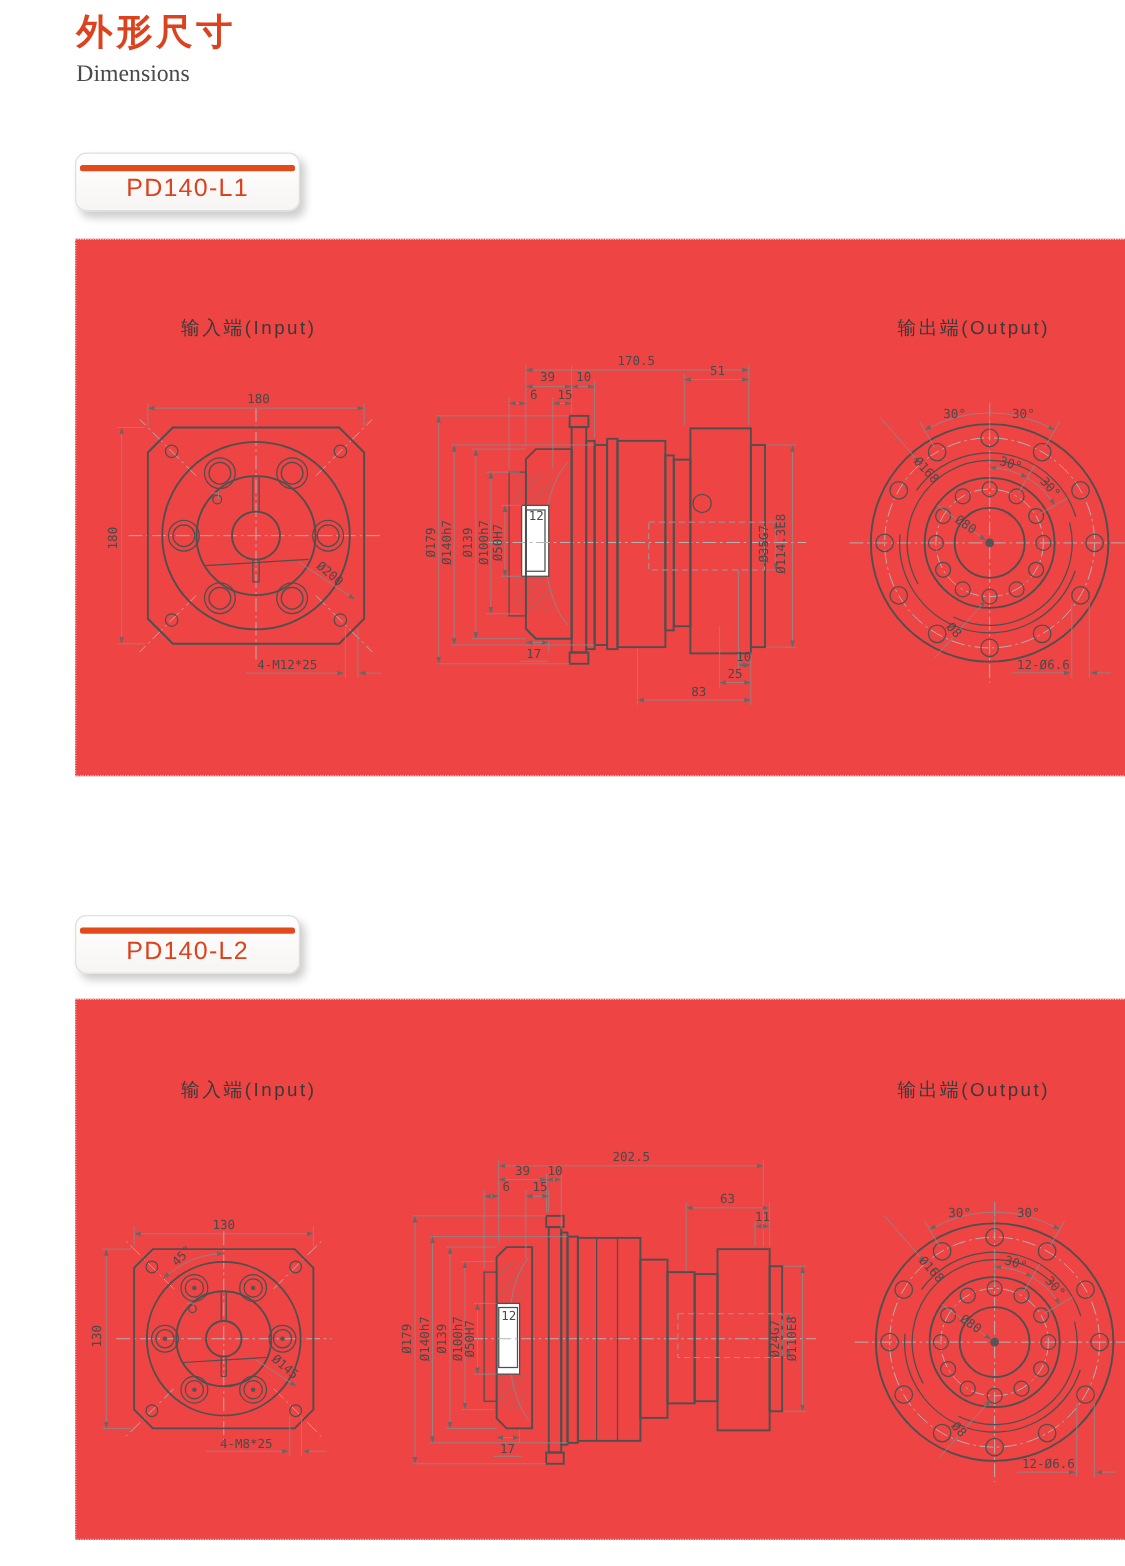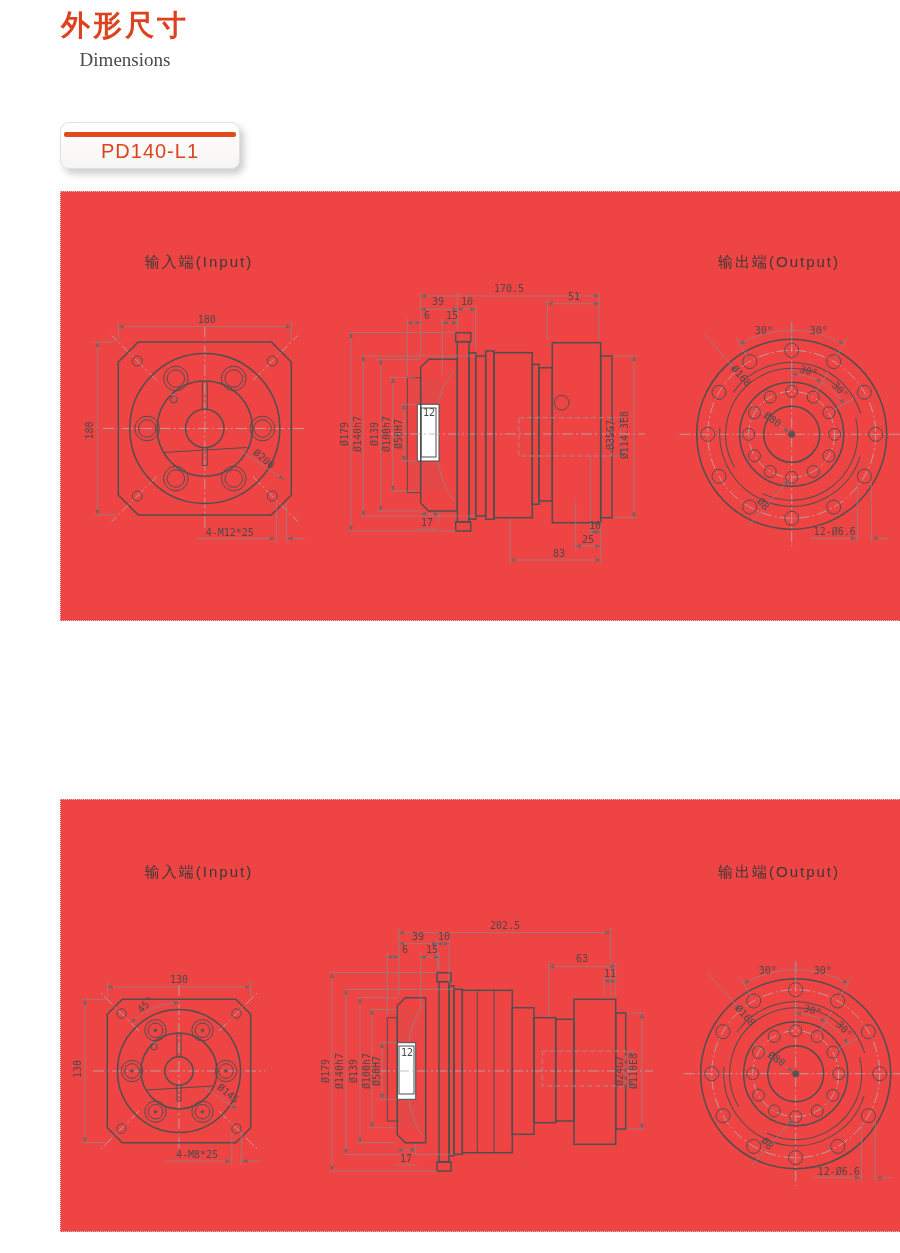--- a/index.html
+++ b/index.html
@@ -2,21 +2,21 @@
 <html><head>
 <meta charset="utf-8">
 <style>
   html,body{margin:0;padding:0;background:#fff;}
   .page{position:relative;width:900px;height:1253px;background:#ffffff;overflow:hidden;
         font-family:"Liberation Sans",sans-serif;margin-left:48px;}
   
   .hd{position:absolute;left:13px;top:6px;}
   .hd h1{margin:0;font-size:29px;font-weight:bold;color:#DC421E;letter-spacing:3px;
          font-family:"Liberation Sans",sans-serif;}
-  .hd .sub{font-family:"Liberation Serif",serif;font-size:19px;color:#4a4a4a;margin-top:3px;text-align:center;}
+  .hd .sub{font-family:"Liberation Serif",serif;font-size:19px;color:#4a4a4a;margin-top:3px;}
   
   .badge{position:absolute;left:12px;width:178px;height:45px;border:1px solid #e2e0dd;
          border-radius:9px;background:linear-gradient(#ffffff,#f6f5f3);
          box-shadow:4px 5px 7px rgba(0,0,0,.20);}
   .badge .bar{position:absolute;left:3px;right:3px;top:9px;height:5px;background:#E2491B;border-radius:2px;}
   .badge .lbl{position:absolute;left:0;right:0;top:17px;text-align:center;font-size:20px;
               color:#DC421E;letter-spacing:1px;}
   
   .panel{position:absolute;left:12px;width:875px;background:#ef4444;border:1px dotted #c9c9c9;}
   .panel svg{position:absolute;left:0;top:0;}
@@ -269,20 +269,24 @@
         <text class="d" transform="rotate(17 16 -60)" x="16" y="-60">30°</text>
         <text class="d" transform="rotate(47 46 -42)" x="46" y="-42">30°</text>
         <text class="d" transform="rotate(48 -53 -56)" x="-53" y="-56">Ø168</text>
         <text class="d" transform="rotate(35 -21 -12)" x="-21" y="-12">Ø80</text>
         <text class="d" transform="rotate(48 -31 72)" x="-31" y="72">Ø8</text>
         <text class="d" x="43" y="101">12-Ø6.6</text>
       </g>
     </svg>
   </div>
 
+  <div class="badge" style="top:732px">
+    <div class="bar"></div>
+    <div class="lbl">PD140-L2</div>
+  </div>
 
   <div class="panel" style="top:799px;height:431px">
     <div class="vlabel" style="left:138px;top:63px">输入端(Input)</div>
     <div class="vlabel" style="left:718px;top:63px">输出端(Output)</div>
 
     <svg width="875" height="431" viewBox="0 0 875 431">
 
       <g transform="translate(118,271)">
         <line class="cl" x1="-86" y1="0" x2="86" y2="0"></line>
         <line class="cl" x1="0" y1="-86" x2="0" y2="86"></line>

